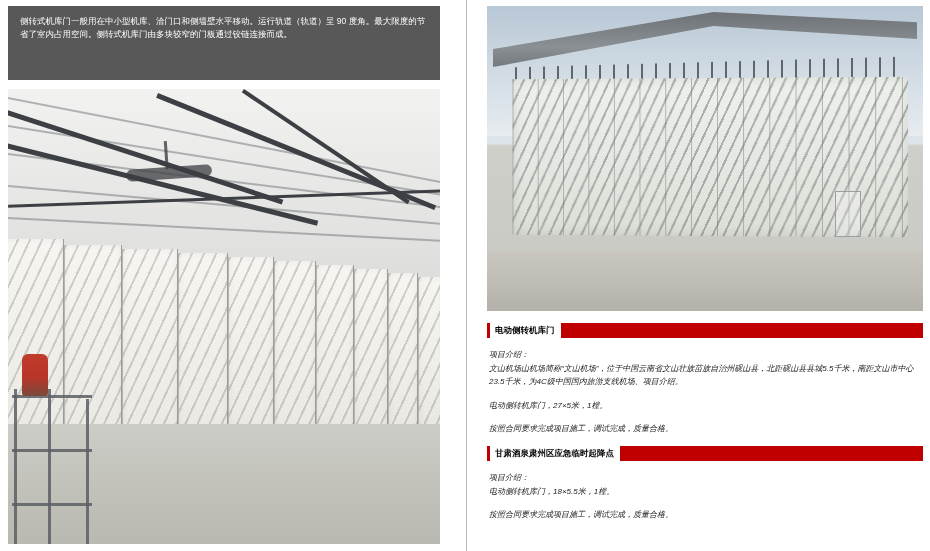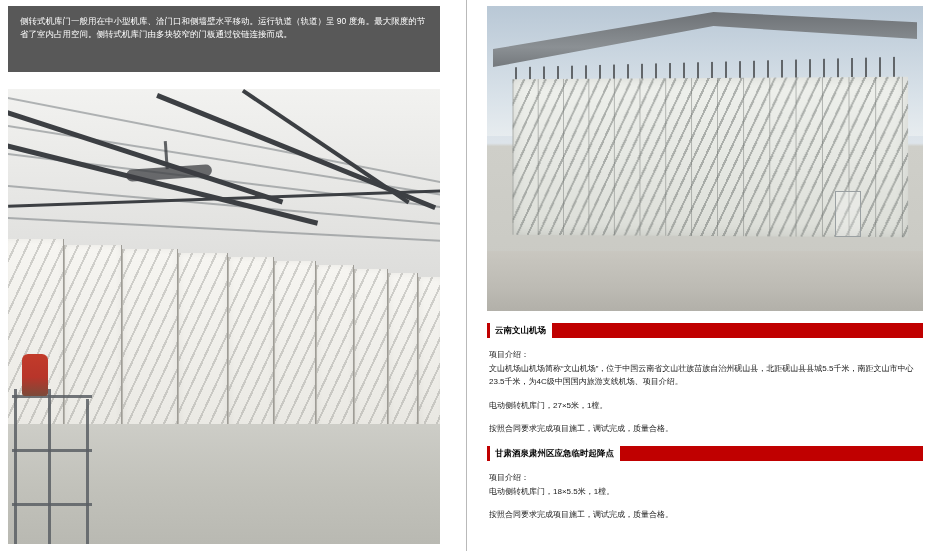--- a/index.html
+++ b/index.html
@@ -16,21 +16,21 @@
     background: #ffffff;
   }
   
   .left-col {
     position: absolute;
     left: 8px; top: 6px;
     width: 432px; height: 538px;
   }
   .intro-box {
     width: 432px;
-    height: 66px;
+    height: 74px;
     background: #585858;
     color: #ffffff;
     padding: 9px 12px 0 12px;
     font-size: 8.5px;
     line-height: 1.55;
   }
   .intro-box p { margin: 0 0 9px 0; }
   .left-photo {
     position: absolute;
     top: 83px; left: 0;
@@ -83,21 +83,21 @@
     margin-left: 3px;
     line-height: 1.2;
     white-space: nowrap;
   }
   .sec-body {
     font-size: 8px;
     line-height: 1.7;
     color: #1a1a1a;
     padding: 10px 2px 0 2px;
   }
-  .sec-body p { margin: 0 4px 10px 0; }
+  .sec-body p { margin: 0 4px 10px 0; font-style: italic; }
   
   
   .interior {
     position: absolute; inset: 0;
     background:
       linear-gradient(180deg,#e9e9e7 0%,#e3e3e0 40%,#dcdcd8 60%,#cfcfc9 100%);
   }
   .ceiling {
     position: absolute; left:0; top:0; width:432px; height:190px;
     background: linear-gradient(180deg,#f2f2f0 0%,#dddddb 100%);
@@ -259,21 +259,21 @@
         <div class="roof"></div>
         <div class="eave-truss"></div>
         <div class="facade"></div>
         <div class="door-small"></div>
       </div>
     </div>
 
     <div class="section">
       <div class="sec-head">
         <div class="bar-ext"></div>
-        <span class="label">云南文山机场</span>
+        <span class="label">电动侧转机库门</span>
       </div>
       <div class="sec-body">
         <p style="margin-bottom:0">项目介绍：</p>
         <p>文山机场山机场简称“文山机场”，位于中国云南省文山壮族苗族自治州砚山县，北距砚山县县城5.5千米，南距文山市中心23.5千米，为4C级中国国内旅游支线机场、项目介绍。</p>
         <p>电动侧转机库门，27×5米，1樘。</p>
         <p>按照合同要求完成项目施工，调试完成，质量合格。</p>
       </div>
     </div>
 
     <div class="section" style="margin-top:6px;">

